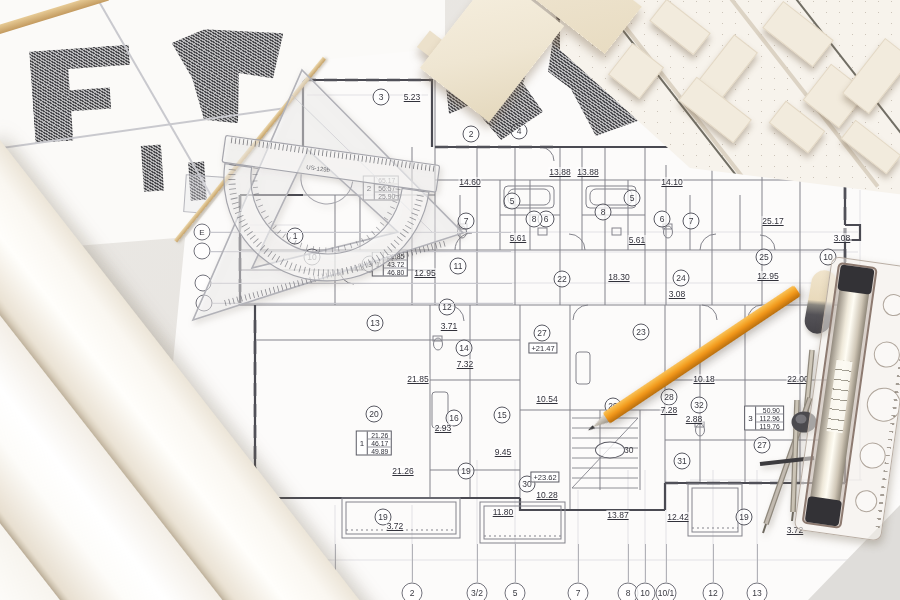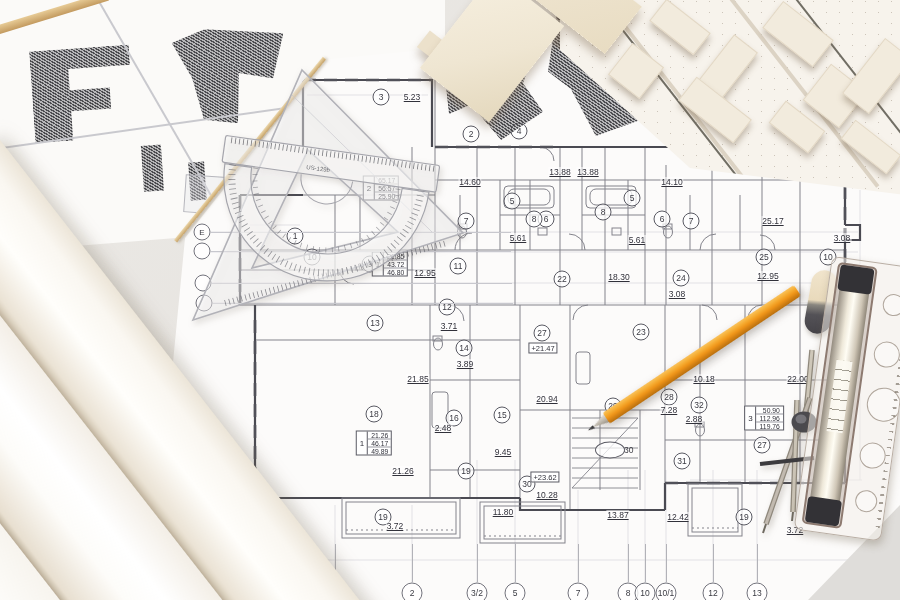--- a/index.html
+++ b/index.html
@@ -212,21 +212,21 @@
       <div class="room-circle" style="left: 603px; top: 212px;">8</div>
       <div class="room-circle" style="left: 370px; top: 264px;">9</div>
       <div class="room-circle" style="left: 312px; top: 257px;">10</div>
       <div class="room-circle" style="left: 458px; top: 266px;">11</div>
       <div class="room-circle" style="left: 447px; top: 307px;">12</div>
       <div class="room-circle" style="left: 375px; top: 323px;">13</div>
       <div class="room-circle" style="left: 464px; top: 348px;">14</div>
       <div class="room-circle" style="left: 502px; top: 415px;">15</div>
       <div class="room-circle" style="left: 454px; top: 418px;">16</div>
       <div class="room-circle" style="left: 466px; top: 471px;">19</div>
-      <div class="room-circle" style="left: 374px; top: 414px;">18</div>
+      <div class="room-circle" style="left: 374px; top: 414px;">20</div>
       <div class="room-circle" style="left: 383px; top: 517px;">19</div>
       <div class="room-circle" style="left: 744px; top: 517px;">19</div>
       <div class="room-circle" style="left: 527px; top: 484px;">30</div>
       <div class="room-circle" style="left: 542px; top: 333px;">27</div>
       <div class="room-circle" style="left: 562px; top: 279px;">22</div>
       <div class="room-circle" style="left: 641px; top: 332px;">23</div>
       <div class="room-circle" style="left: 681px; top: 278px;">24</div>
       <div class="room-circle" style="left: 764px; top: 257px;">25</div>
       <div class="room-circle" style="left: 828px; top: 257px;">10</div>
       <div class="room-circle" style="left: 762px; top: 445px;">27</div>
@@ -243,27 +243,27 @@
       <div class="dim u" style="left: 773px; top: 221px;">25.17</div>
       <div class="dim u" style="left: 842px; top: 238px;">3.08</div>
       <div class="dim u" style="left: 518px; top: 238px;">5.61</div>
       <div class="dim u" style="left: 637px; top: 240px;">5.61</div>
       <div class="dim u" style="left: 425px; top: 273px;">12.95</div>
       <div class="dim u" style="left: 768px; top: 276px;">12.95</div>
       <div class="dim u" style="left: 619px; top: 277px;">18.30</div>
       <div class="dim u" style="left: 677px; top: 294px;">3.08</div>
       <div class="dim u" style="left: 418px; top: 379px;">21.85</div>
       <div class="dim u" style="left: 449px; top: 326px;">3.71</div>
-      <div class="dim u" style="left: 465px; top: 364px;">3.89</div>
-      <div class="dim u" style="left: 547px; top: 399px;">20.94</div>
+      <div class="dim u" style="left: 465px; top: 364px;">7.32</div>
+      <div class="dim u" style="left: 547px; top: 399px;">10.54</div>
       <div class="dim u" style="left: 704px; top: 379px;">10.18</div>
       <div class="dim u" style="left: 798px; top: 379px;">22.00</div>
       <div class="dim u" style="left: 669px; top: 410px;">7.28</div>
       <div class="dim u" style="left: 694px; top: 419px;">2.88</div>
-      <div class="dim u" style="left: 443px; top: 428px;">2.48</div>
+      <div class="dim u" style="left: 443px; top: 428px;">2.93</div>
       <div class="dim u" style="left: 503px; top: 452px;">9.45</div>
       <div class="dim u" style="left: 403px; top: 471px;">21.26</div>
       <div class="dim u" style="left: 503px; top: 512px;">11.80</div>
       <div class="dim u" style="left: 547px; top: 495px;">10.28</div>
       <div class="dim u" style="left: 618px; top: 515px;">13.87</div>
       <div class="dim u" style="left: 678px; top: 517px;">12.42</div>
       <div class="dim u" style="left: 395px; top: 526px;">3.72</div>
       <div class="dim u" style="left: 795px; top: 530px;">3.72</div>
       <div class="elev" style="left: 543px; top: 348px;">+21.47</div>
       <div class="elev" style="left: 545px; top: 477px;">+23.62</div>

